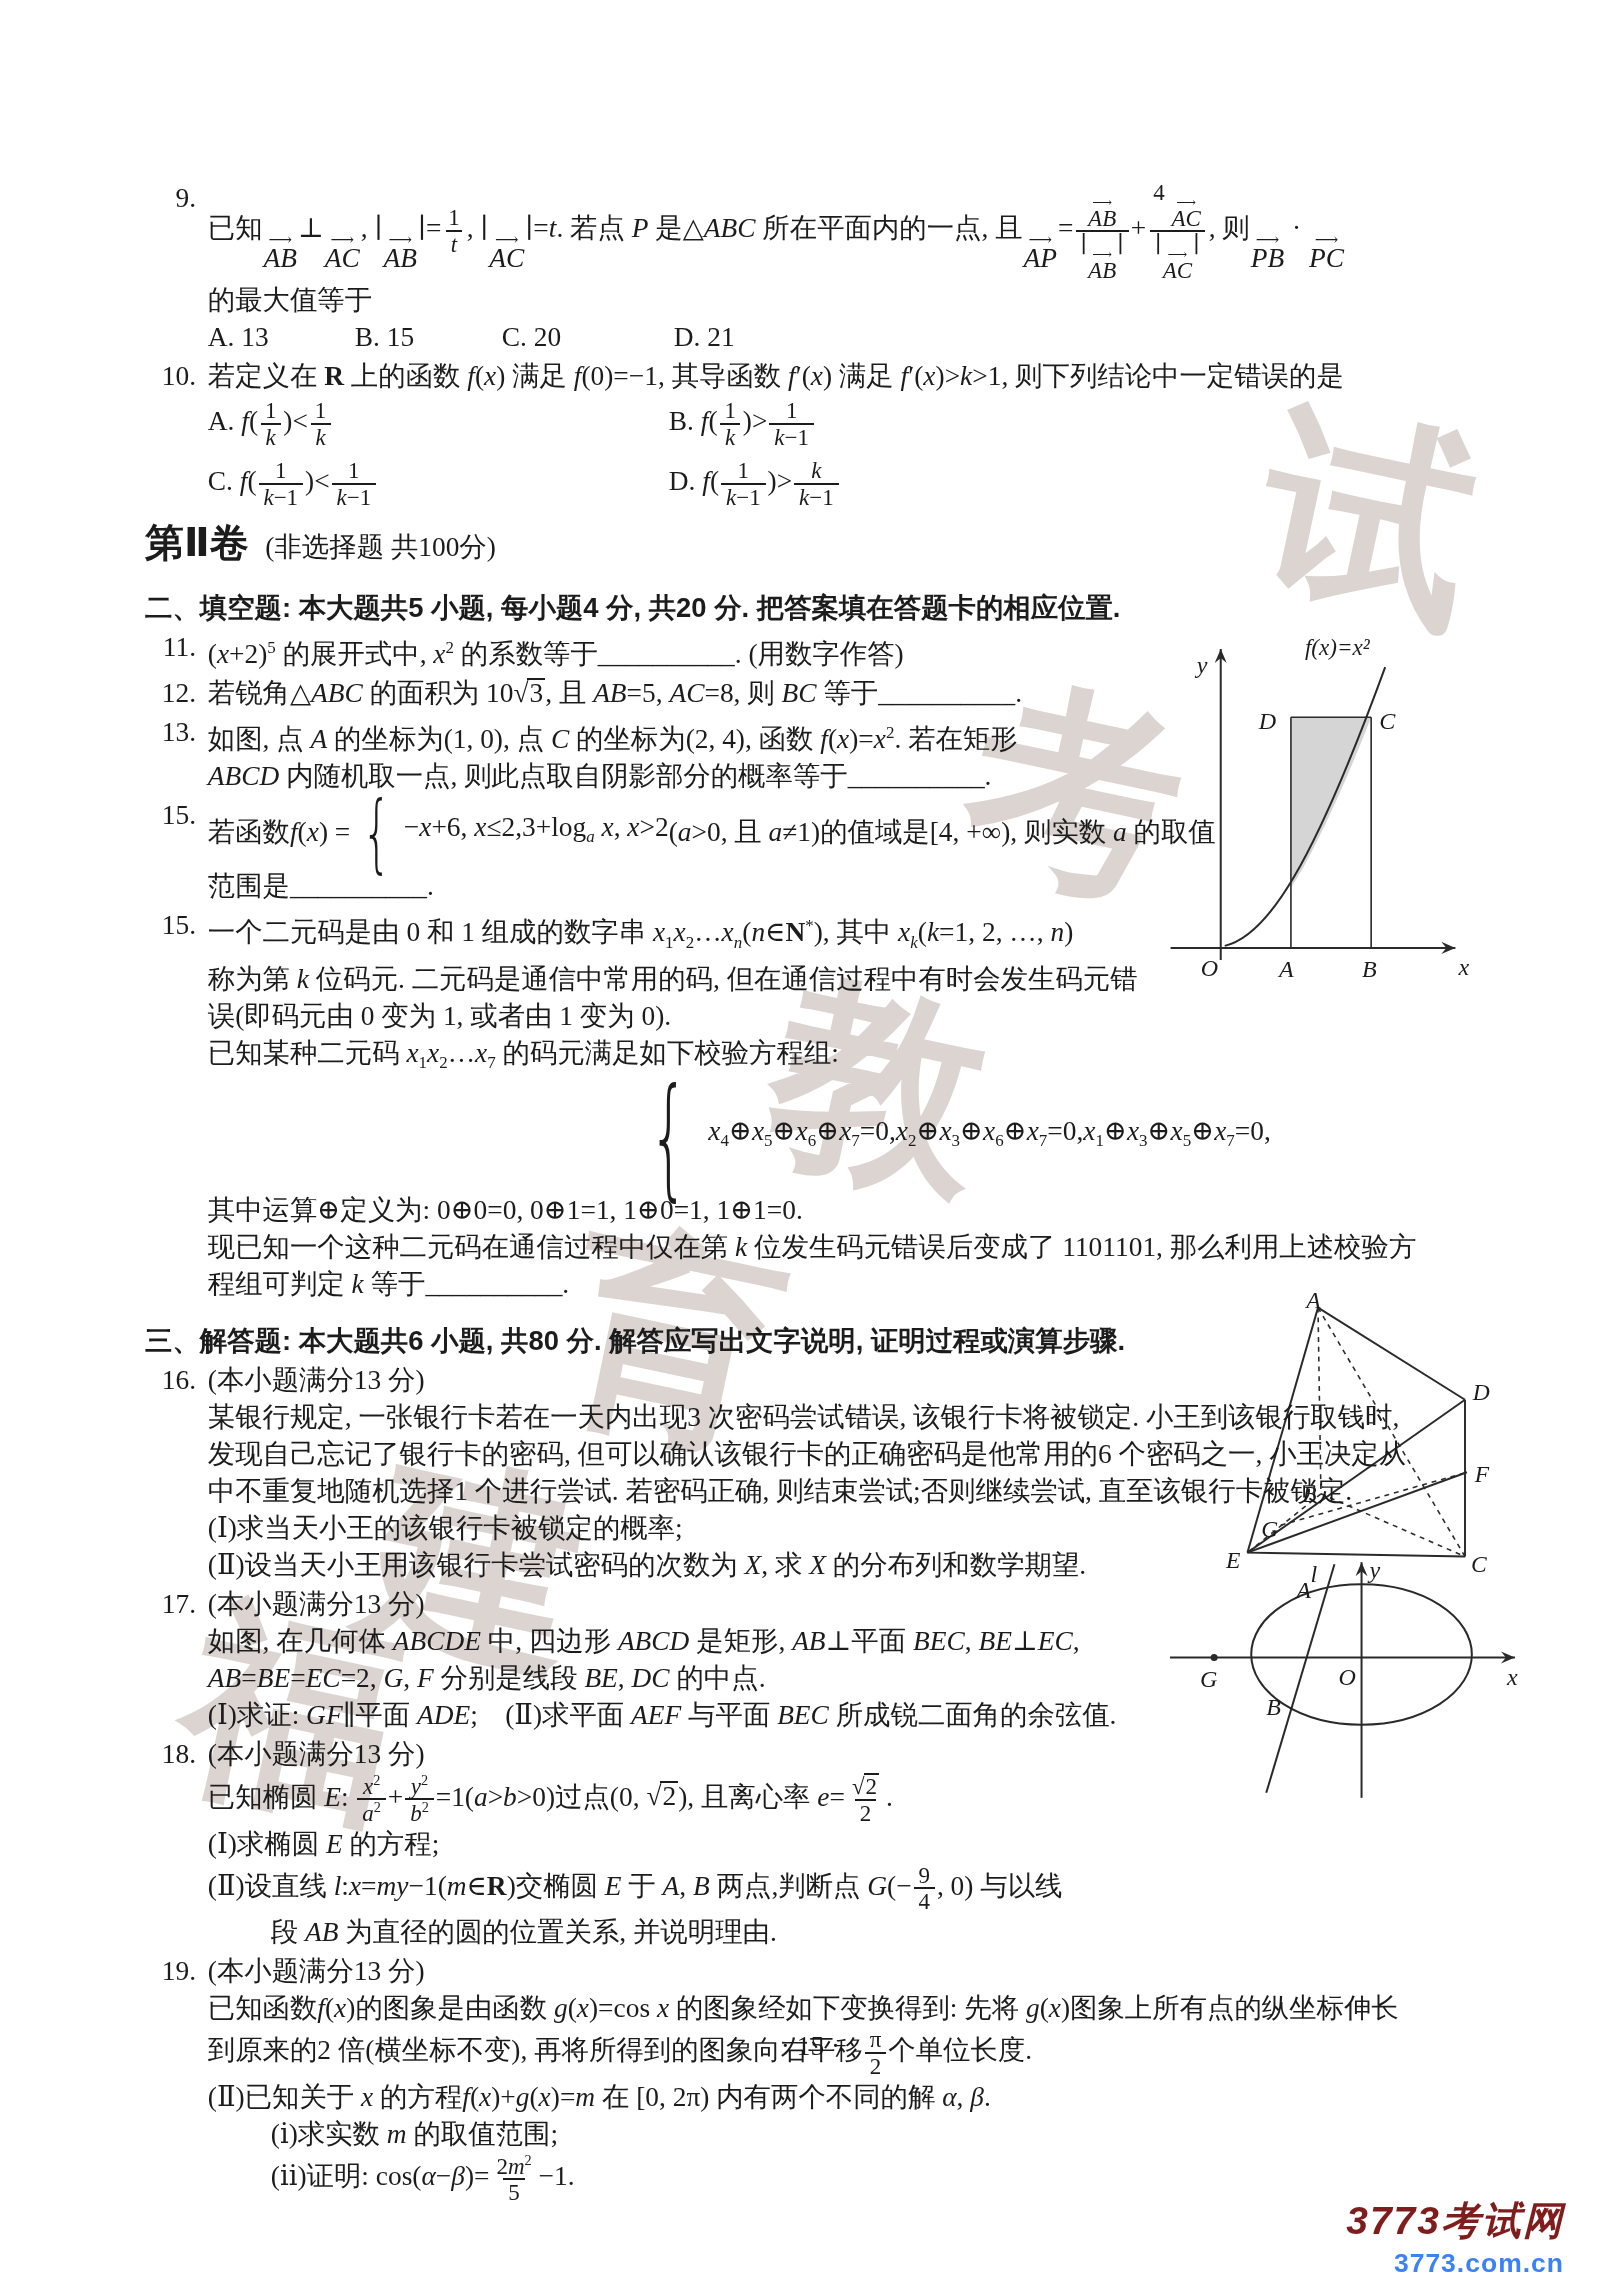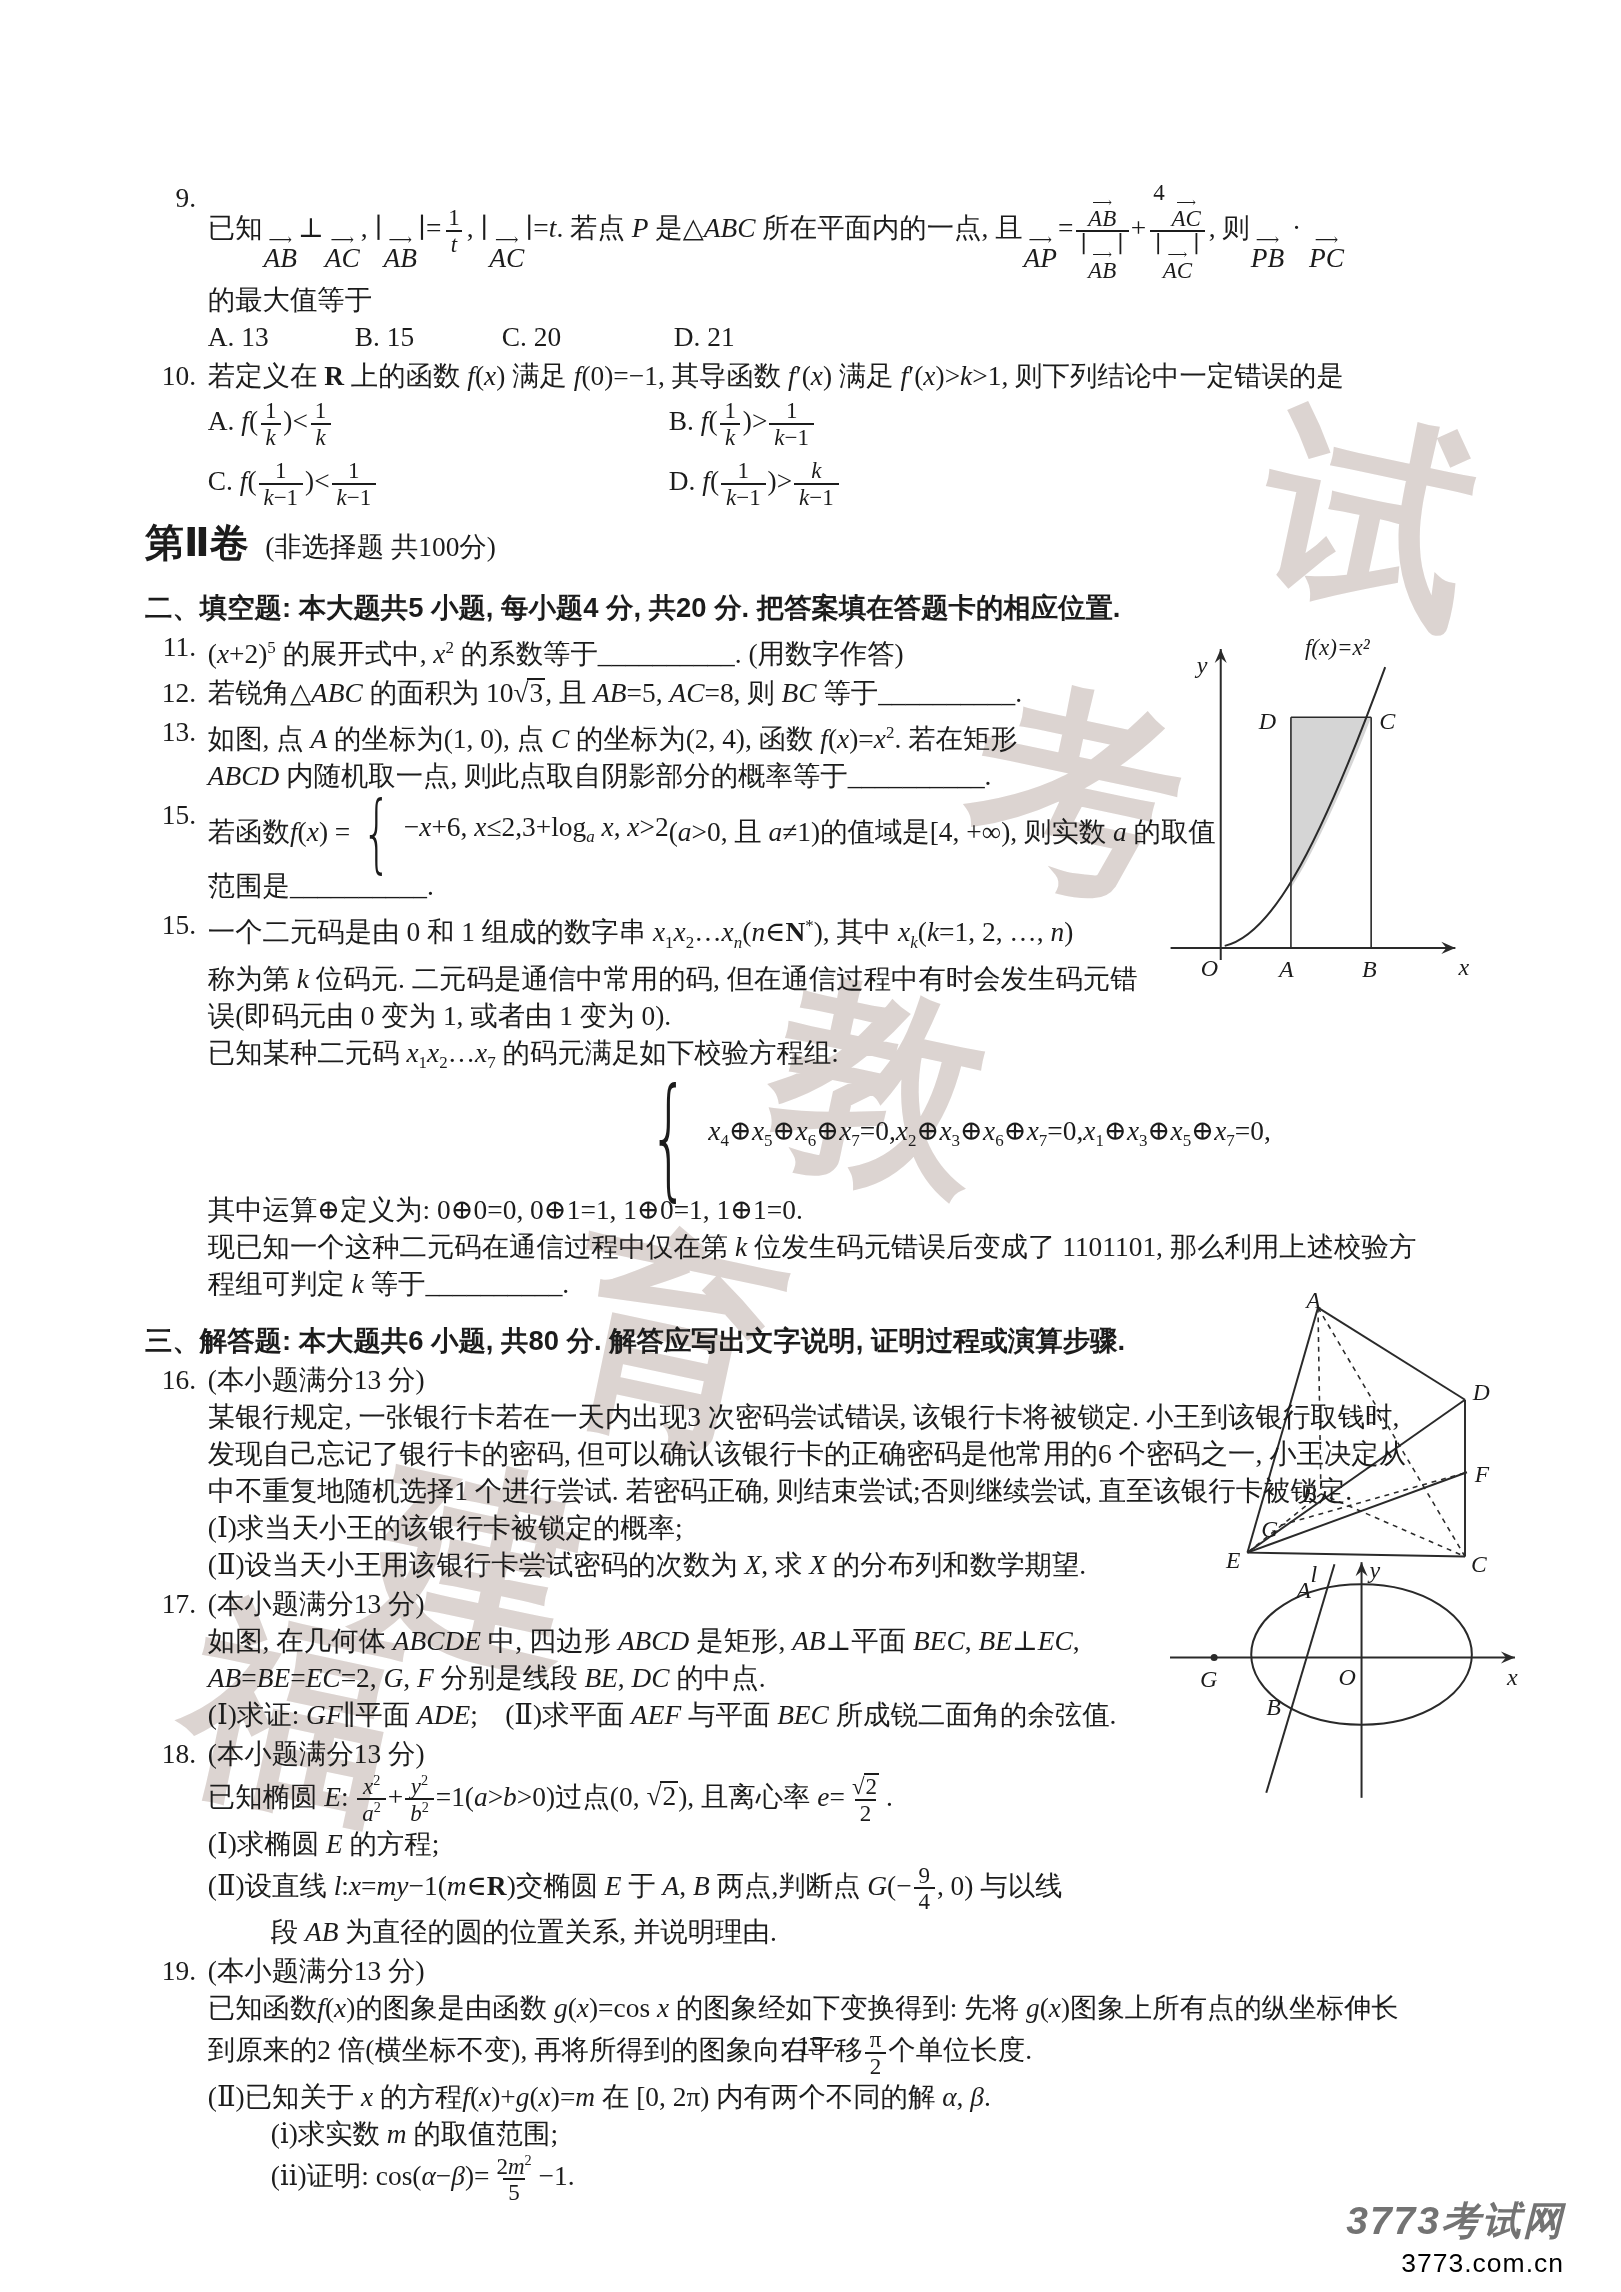--- a/index.html
+++ b/index.html
@@ -55,22 +55,22 @@
   .fig line,.fig path,.fig ellipse{stroke:#2a2a2a;fill:none;stroke-width:2;}
   .fig .dash{stroke-dasharray:5 5;stroke-width:1.6;}
   .fig .shade{fill:#d5d5d5;stroke:none;}
   .fig .thin{stroke-width:1.6;}
   
   .wm{position:absolute;z-index:0;font-family:"DejaVu Serif",serif;font-weight:bold;
       font-size:211px;color:rgba(168,148,140,0.40);transform:rotate(12deg);line-height:1;}
   .pageno{position:absolute;left:0;right:0;top:2031px;text-align:center;font-size:27.4px;z-index:2;}
   .logo{position:absolute;right:57px;top:2194px;text-align:right;z-index:2;
         font-family:"Liberation Sans","DejaVu Sans",sans-serif;}
-  .logo .l1{font-size:39px;font-weight:bold;font-style:italic;color:#737373;letter-spacing:2px;}
-  .logo .l2{font-size:26.5px;font-weight:normal;color:#000000;letter-spacing:1px;}
+  .logo .l1{font-size:39px;font-weight:bold;font-style:italic;color:#7f1d1d;letter-spacing:2px;}
+  .logo .l2{font-size:26.5px;font-weight:bold;color:#3b82f6;letter-spacing:1px;}
 </style>
 </head>
 <body>
 
 <div class="page">
 
   <div class="wm" style="left:1264px;top:412px;">试</div>
   <div class="wm" style="left:970px;top:686px;">考</div>
   <div class="wm" style="left:774px;top:980px;">教</div>
   <div class="wm" style="left:568px;top:1235px;">育</div>

